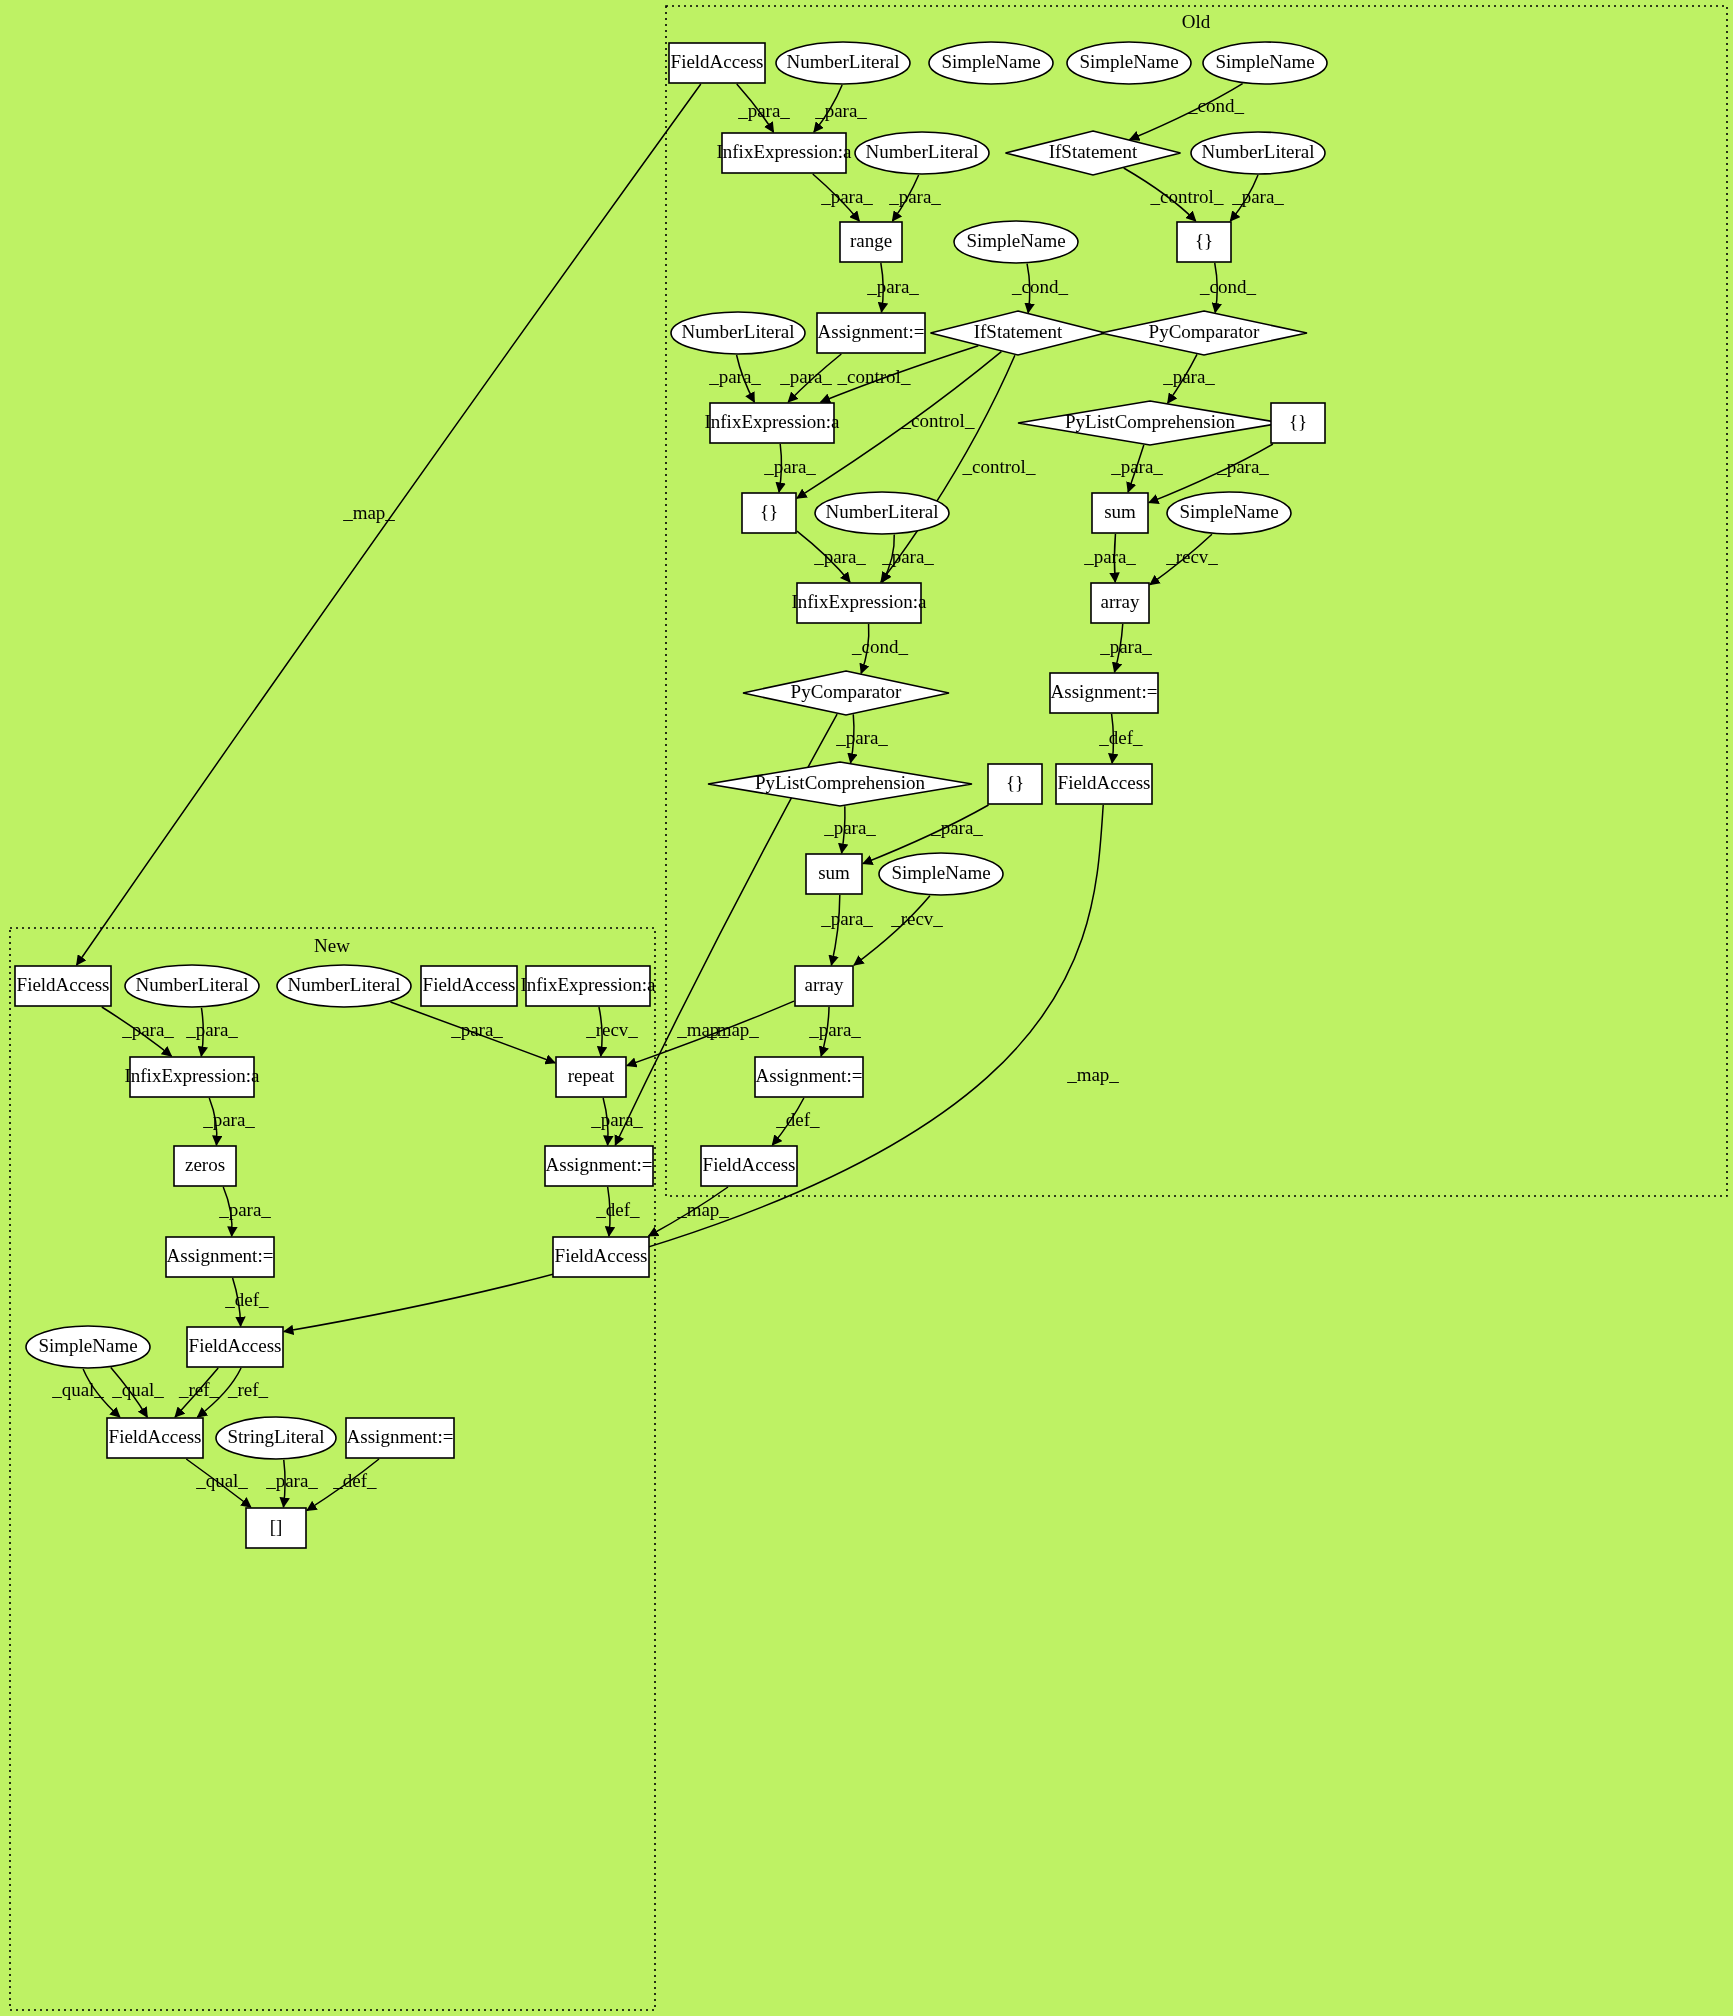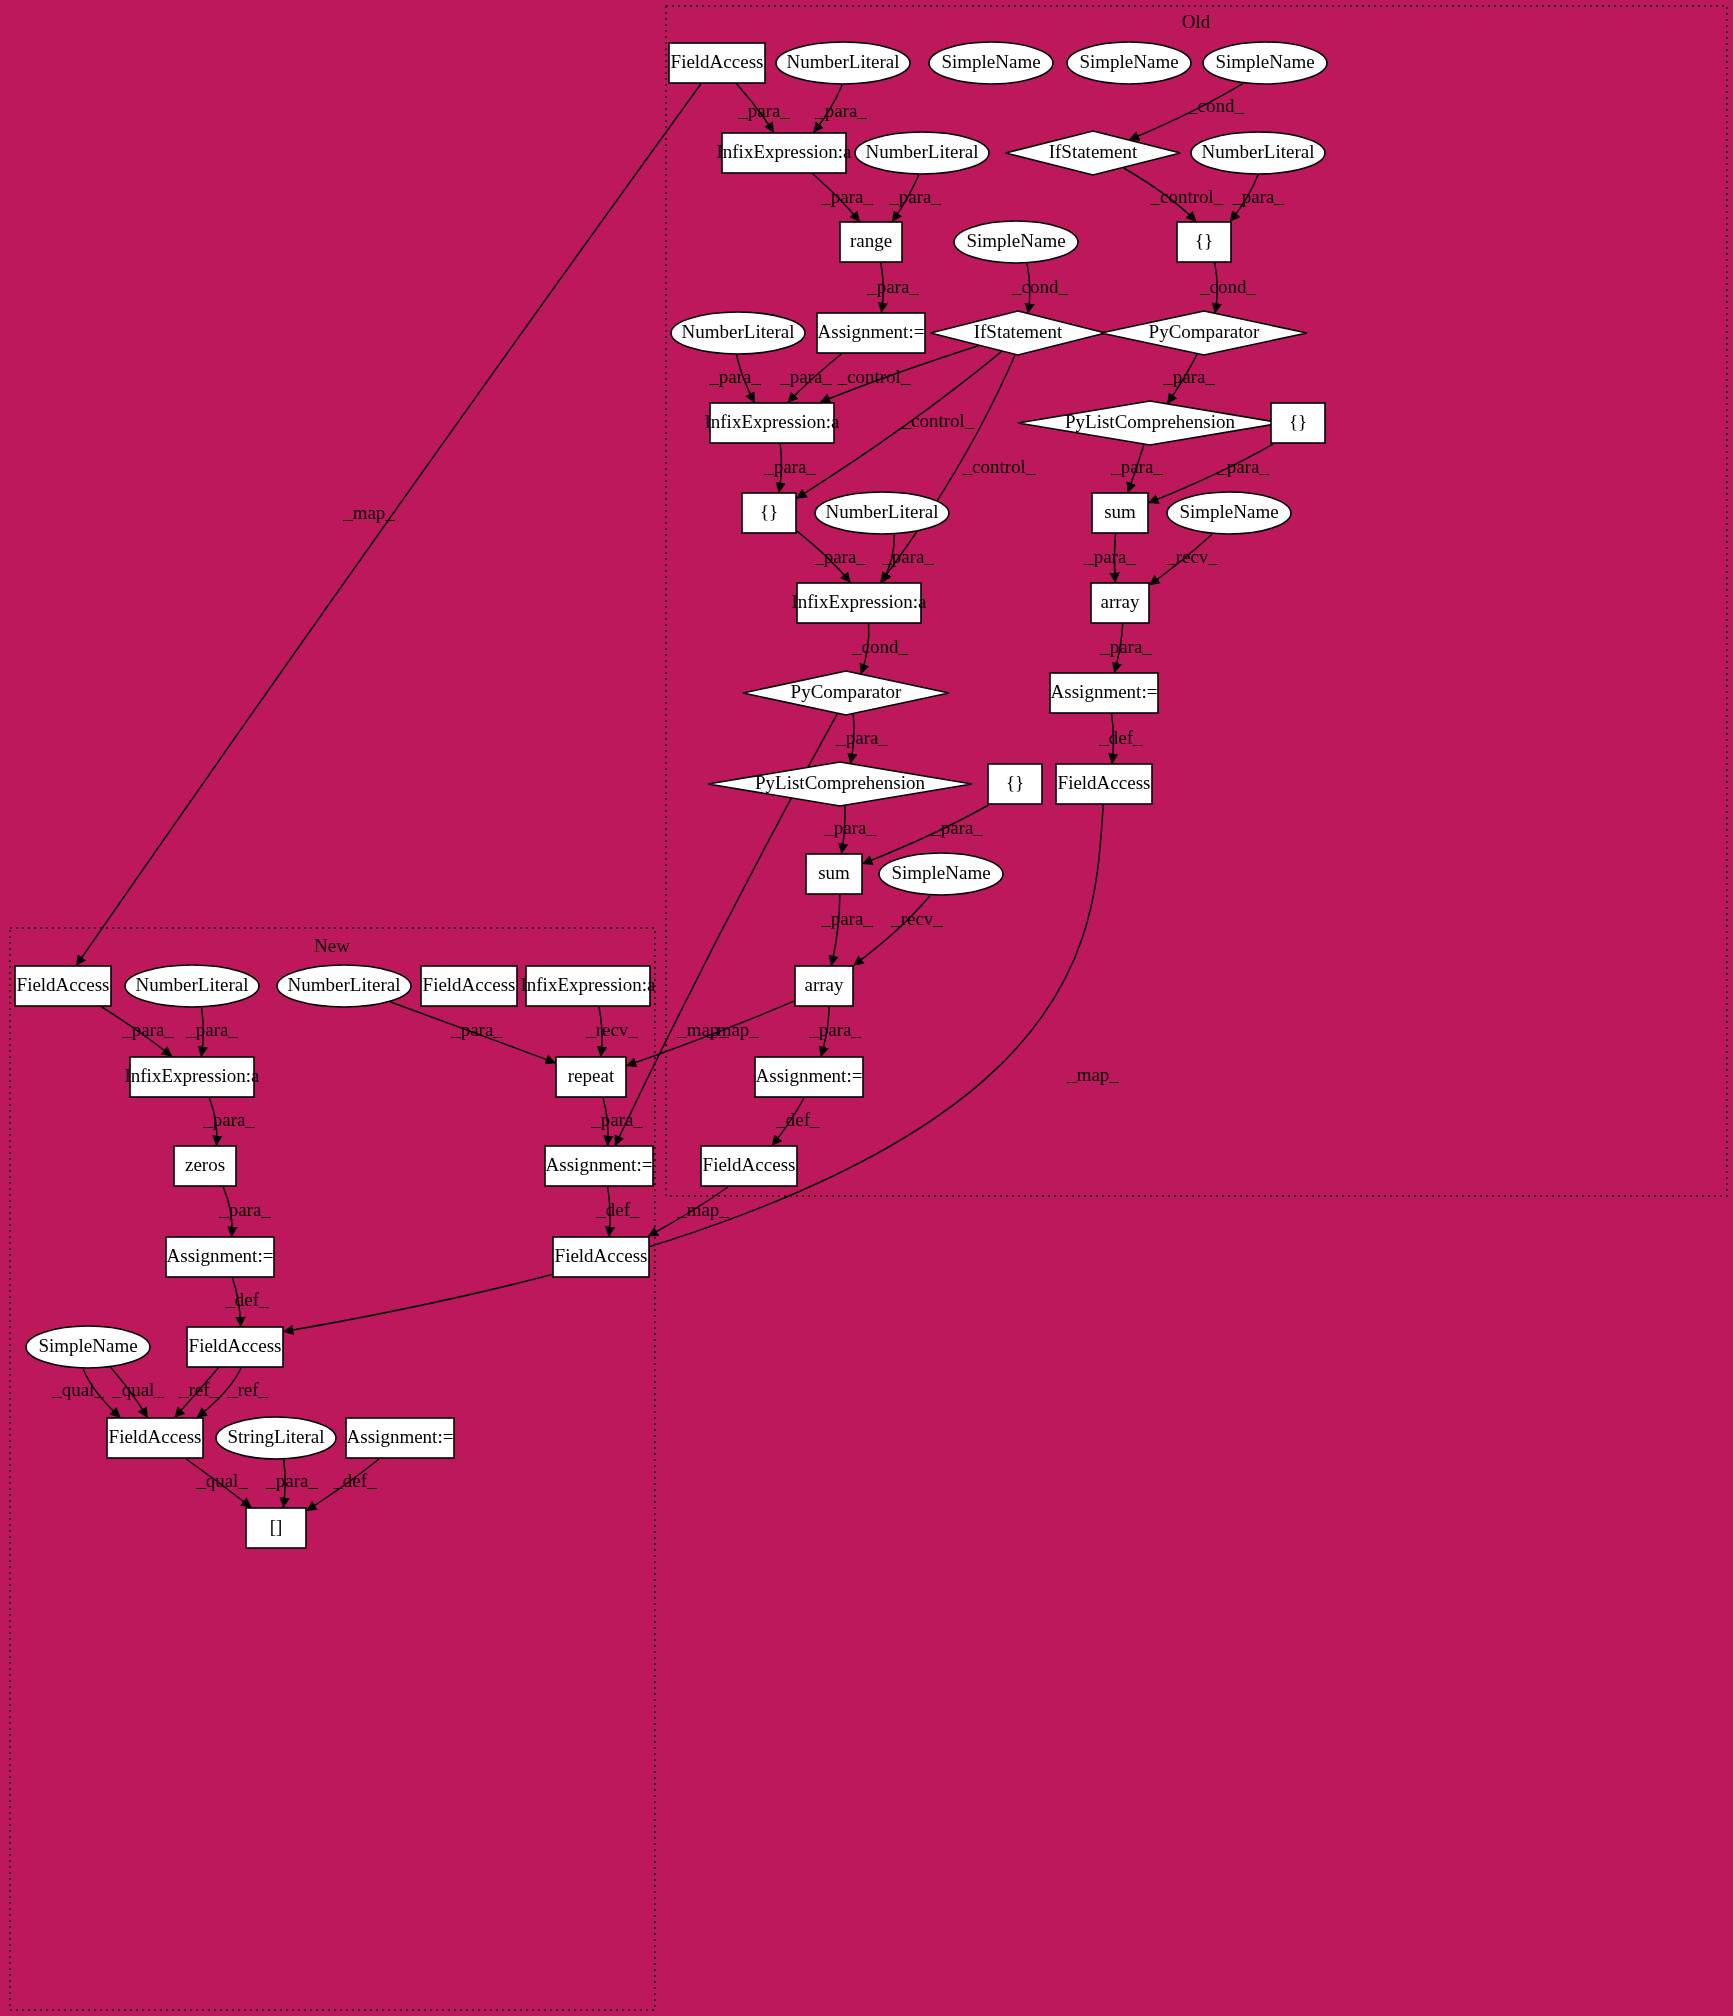--- a/index.html
+++ b/index.html
@@ -4,21 +4,21 @@
 <style>
   html, body {
     margin: 0;
     padding: 0;
     background: #ffffff;
   }
   #canvas-root {
     position: relative;
     width: 1733px;
     height: 2016px;
-    background: #be185d;
+    background: #bef264;
     font-family: "Liberation Serif", "DejaVu Serif", serif;
   }
   svg#graph {
     display: block;
     width: 1733px;
     height: 2016px;
   }
   .node-shape {
     fill: #ffffff;
     stroke: #000000;

